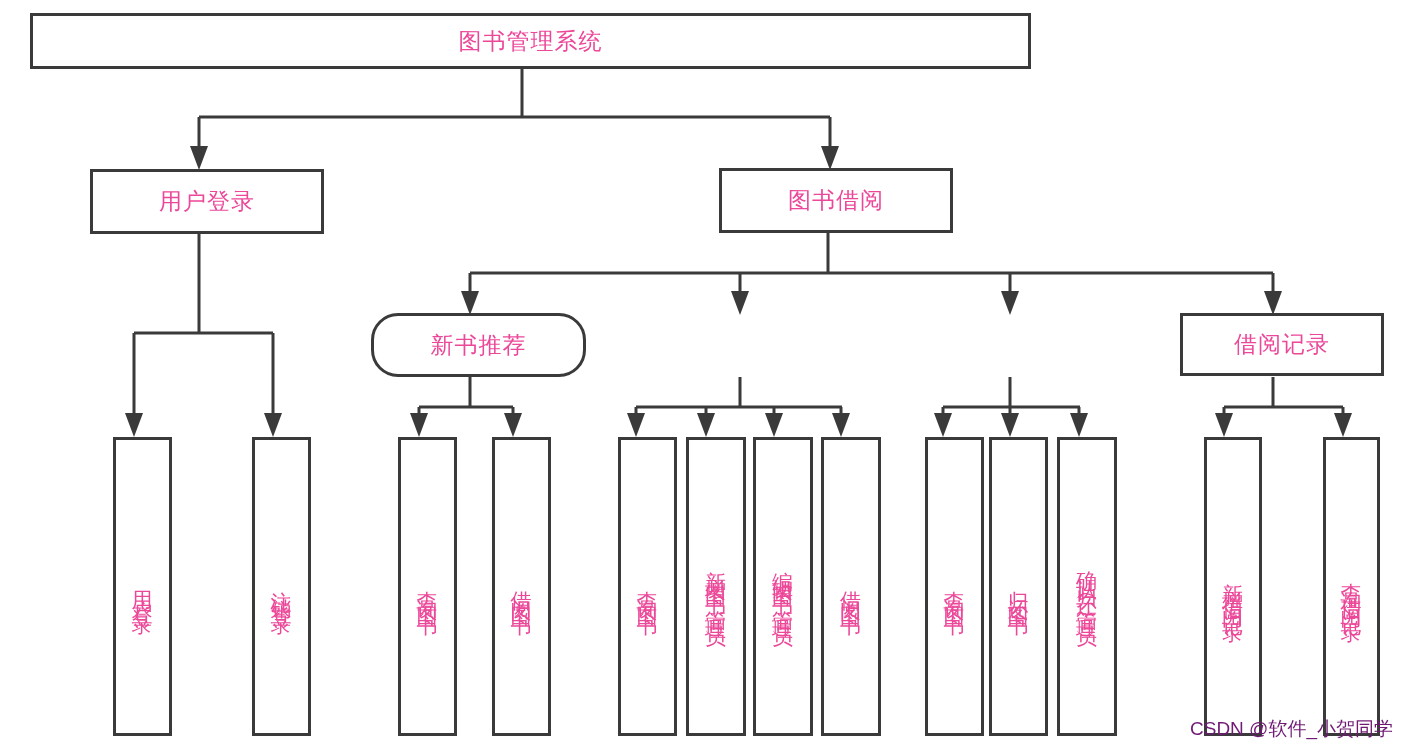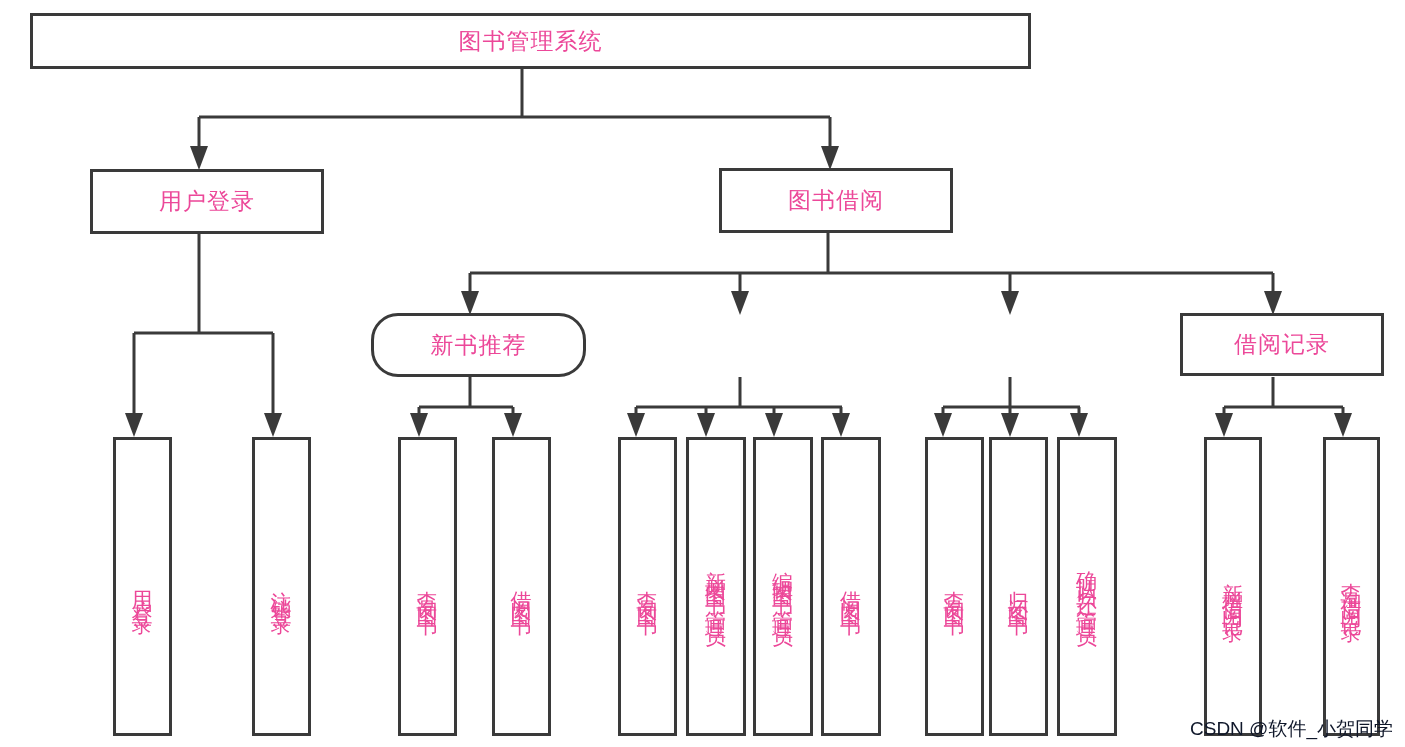--- a/index.html
+++ b/index.html
@@ -62,21 +62,21 @@
   .v9  { left: 917px;  width: 59px; }
   .v10 { left: 981px;  width: 59px; }
   .v11 { left: 1049px; width: 60px; }
   .v12 { left: 1196px; width: 58px; }
   .v13 { left: 1315px; width: 57px; }
   .watermark {
     position: absolute;
     left: 1190px;
     top: 716px;
     font-size: 19px;
-    color: #0f172a;
+    color: #701a75;
     white-space: nowrap;
     z-index: 5;
   }
 </style>
 </head>
 <body>
 
 <div class="canvas">
 
   <svg class="connectors" viewBox="0 0 1405 747" xmlns="http://www.w3.org/2000/svg">

